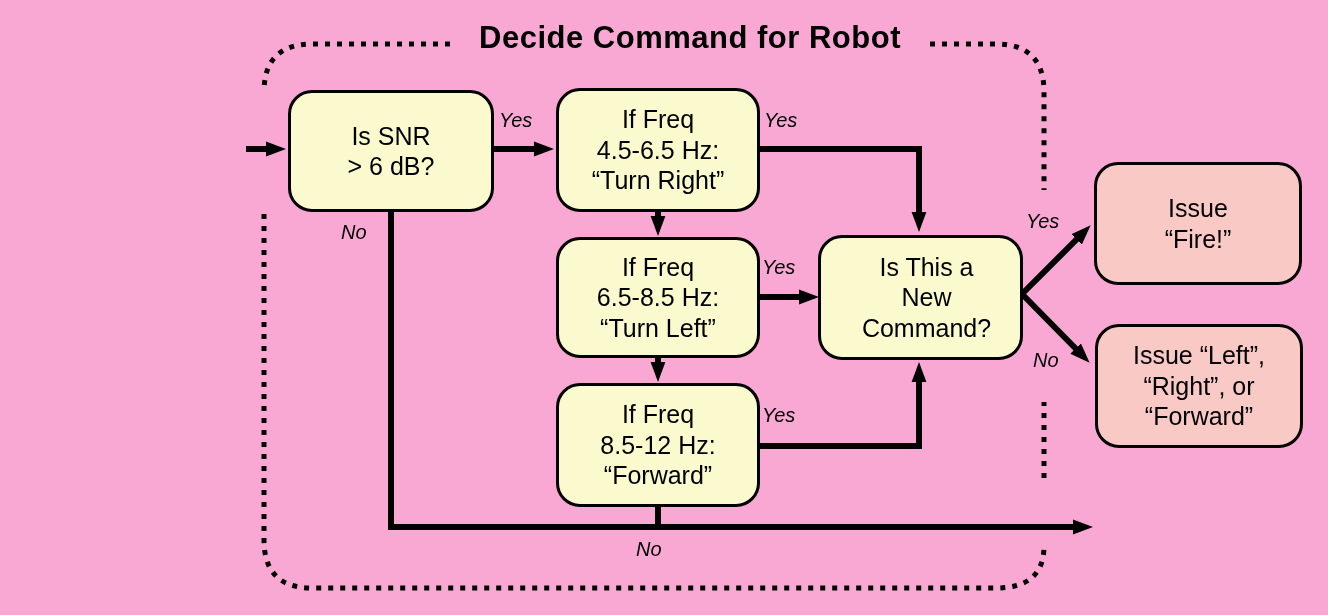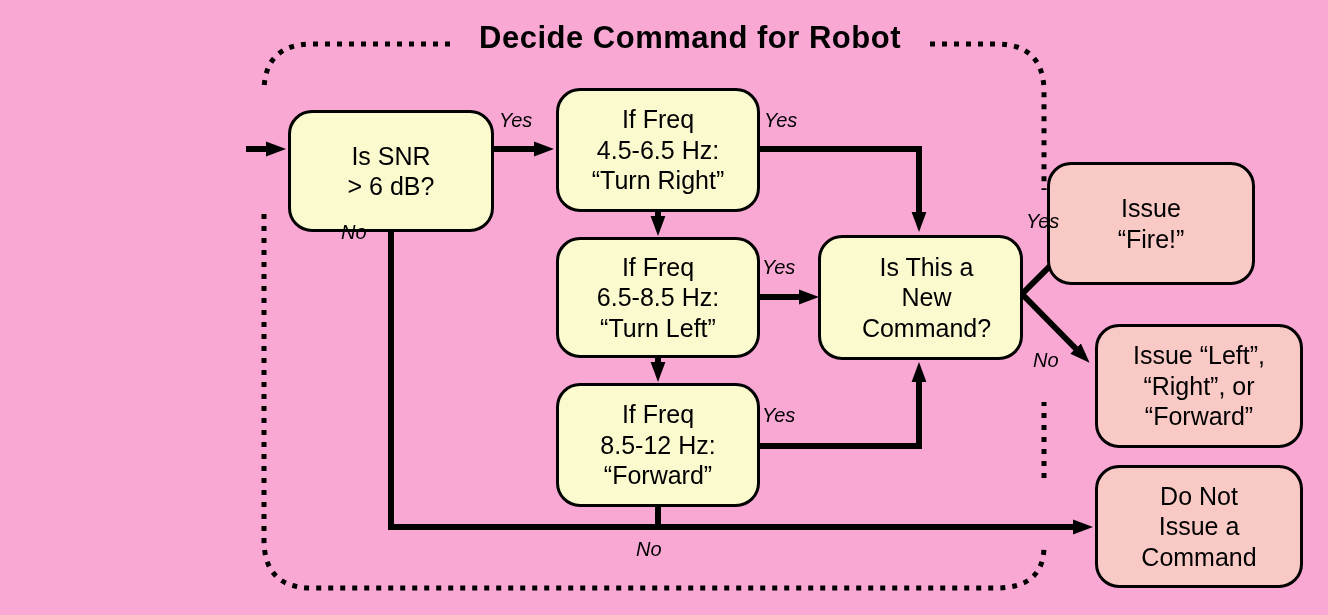--- a/index.html
+++ b/index.html
@@ -50,49 +50,46 @@
     <path class="arrow" marker-end="url(#arrowhead)" d="M759,446 H919 V370"></path>
     <path class="arrow" marker-end="url(#arrowhead)" d="M391,211 V527 H1085"></path>
     <path class="arrow" d="M658,506 V530"></path>
     <path class="arrow" marker-end="url(#arrowhead)" d="M1022,294 L1085,231"></path>
     <path class="arrow" marker-end="url(#arrowhead)" d="M1022,294 L1084,357"></path>
   </svg>
 
   <div class="diagram-title">Decide Command for Robot</div>
 
 
-  <div class="node node-yellow" style="left:288px;top:90px;width:206px;height:122px;margin-top:20px;">Is SNR
+  <div class="node node-yellow" style="left:288px;top:90px;width:206px;height:122px;">Is SNR
 &gt; 6 dB?</div>
 
   <div class="node node-yellow" style="left:556px;top:88px;width:204px;height:124px;">If Freq
 4.5-6.5 Hz:
 “Turn Right”</div>
 
   <div class="node node-yellow" style="left:556px;top:237px;width:204px;height:121px;">If Freq
 6.5-8.5 Hz:
 “Turn Left”</div>
 
   <div class="node node-yellow" style="left:556px;top:383px;width:204px;height:124px;">If Freq
 8.5-12 Hz:
 “Forward”</div>
 
   <div class="node node-yellow" style="left:818px;top:235px;width:205px;height:125px;padding-left:12px;">Is This a
 New
 Command?</div>
 
-  <div class="node node-pink" style="left:1047px;top:162px;width:208px;height:123px;">Issue
+  <div class="node node-pink" style="left:1094px;top:162px;width:208px;height:123px;">Issue
 “Fire!”</div>
 
   <div class="node node-pink" style="left:1095px;top:324px;width:208px;height:124px;">Issue “Left”,
 “Right”, or
 “Forward”</div>
 
-  <div class="node node-pink" style="left:1095px;top:465px;width:208px;height:123px;">Do Not
-Issue a
-Command</div>
 
   <div class="edge-label" style="left:499px;top:109px;">Yes</div>
   <div class="edge-label" style="left:341px;top:221px;">No</div>
   <div class="edge-label" style="left:764px;top:109px;">Yes</div>
   <div class="edge-label" style="left:762px;top:256px;">Yes</div>
   <div class="edge-label" style="left:762px;top:404px;">Yes</div>
   <div class="edge-label" style="left:1026px;top:210px;">Yes</div>
   <div class="edge-label" style="left:1033px;top:349px;">No</div>
   <div class="edge-label" style="left:636px;top:538px;">No</div>
 

